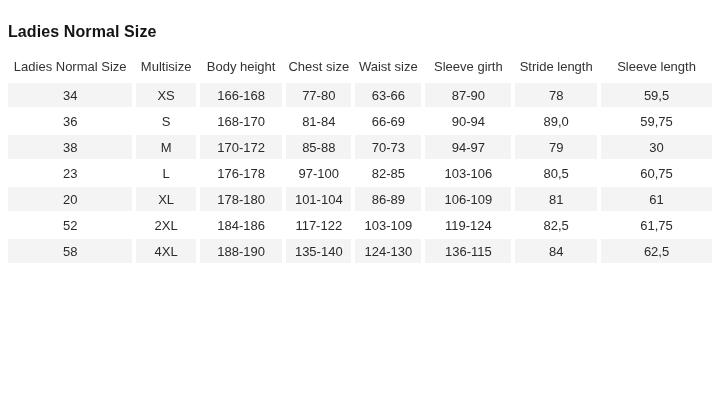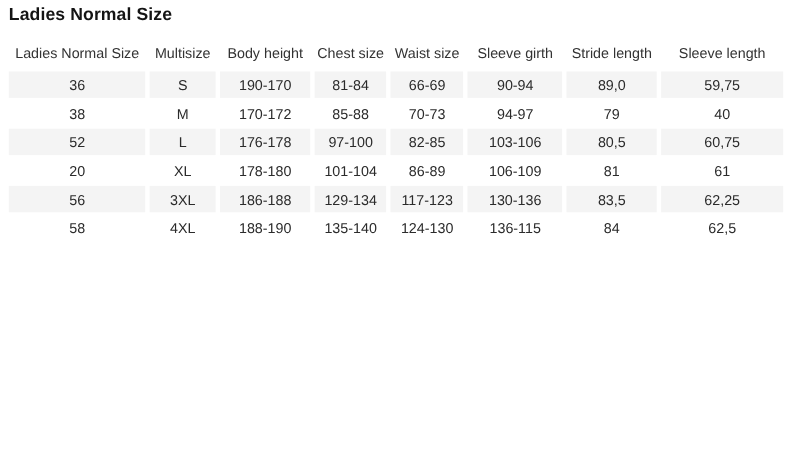--- a/index.html
+++ b/index.html
@@ -6,21 +6,21 @@
   html, body {
     width: 720px;
     height: 415px;
     background: #ffffff;
     font-family: "Liberation Sans", "DejaVu Sans", sans-serif;
     overflow: hidden;
   }
   .page {
     width: 720px;
     height: 415px;
-    padding-top: 5px;
+    padding-top: 23px;
   }
   .page-title {
     font-size: 16px;
     font-weight: 700;
     color: #141414;
     letter-spacing: 0.1px;
     margin-left: 8px;
     margin-bottom: 10px;
   }
   table.size-table {
@@ -88,68 +88,78 @@
           <th>Body height</th>
           <th>Chest size</th>
           <th>Waist size</th>
           <th>Sleeve girth</th>
           <th>Stride length</th>
           <th>Sleeve length</th>
         </tr>
     </thead>
     <tbody>
         <tr>
+          <td>34</td>
+          <td>XS</td>
+          <td>166-168</td>
+          <td>77-80</td>
+          <td>63-66</td>
+          <td>87-90</td>
+          <td>78</td>
+          <td>59,5</td>
+        </tr>
+        <tr>
           <td>36</td>
           <td>S</td>
-          <td>190-170</td>
+          <td>168-170</td>
           <td>81-84</td>
           <td>66-69</td>
           <td>90-94</td>
           <td>89,0</td>
           <td>59,75</td>
         </tr>
         <tr>
           <td>38</td>
           <td>M</td>
           <td>170-172</td>
           <td>85-88</td>
           <td>70-73</td>
           <td>94-97</td>
           <td>79</td>
-          <td>40</td>
+          <td>30</td>
         </tr>
         <tr>
-          <td>52</td>
+          <td>23</td>
           <td>L</td>
           <td>176-178</td>
           <td>97-100</td>
           <td>82-85</td>
           <td>103-106</td>
           <td>80,5</td>
           <td>60,75</td>
         </tr>
         <tr>
           <td>20</td>
           <td>XL</td>
           <td>178-180</td>
           <td>101-104</td>
           <td>86-89</td>
           <td>106-109</td>
           <td>81</td>
           <td>61</td>
         </tr>
         <tr>
-          <td>56</td>
-          <td>3XL</td>
-          <td>186-188</td>
-          <td>129-134</td>
-          <td>117-123</td>
-          <td>130-136</td>
-          <td>83,5</td>
-          <td>62,25</td>
+          <td>52</td>
+          <td>2XL</td>
+          <td>184-186</td>
+          <td>117-122</td>
+          <td>103-109</td>
+          <td>119-124</td>
+          <td>82,5</td>
+          <td>61,75</td>
         </tr>
         <tr>
           <td>58</td>
           <td>4XL</td>
           <td>188-190</td>
           <td>135-140</td>
           <td>124-130</td>
           <td>136-115</td>
           <td>84</td>
           <td>62,5</td>

